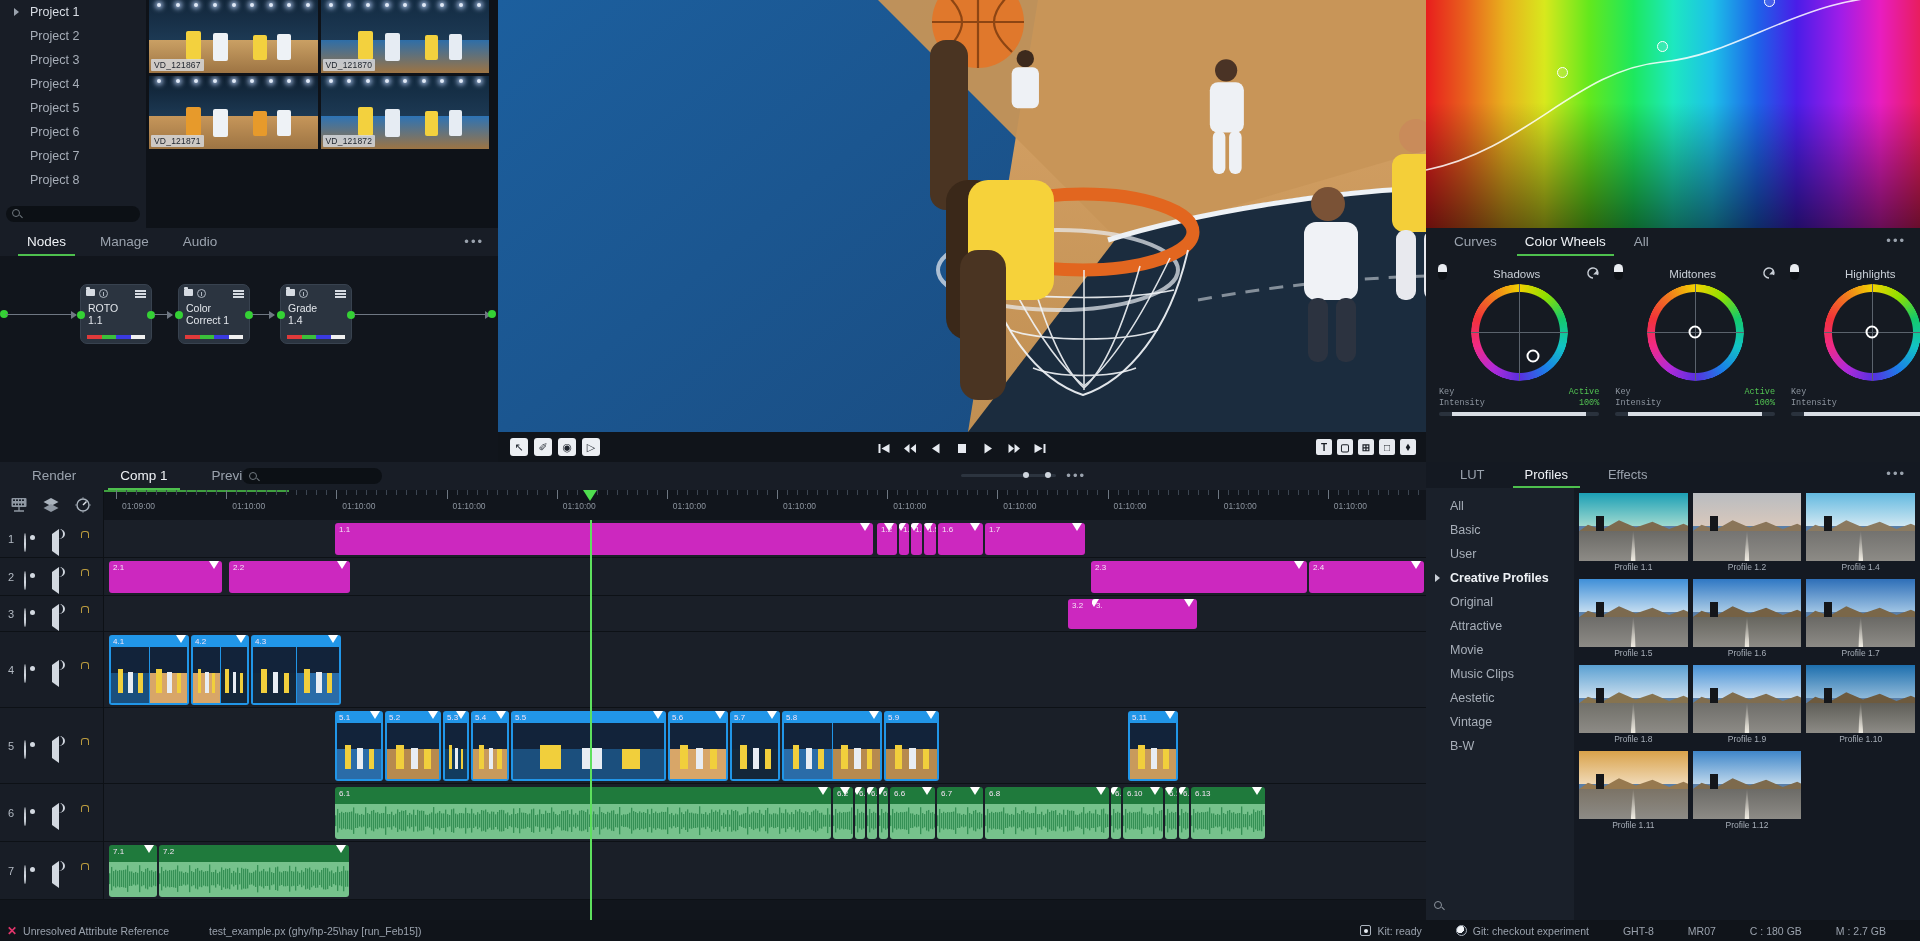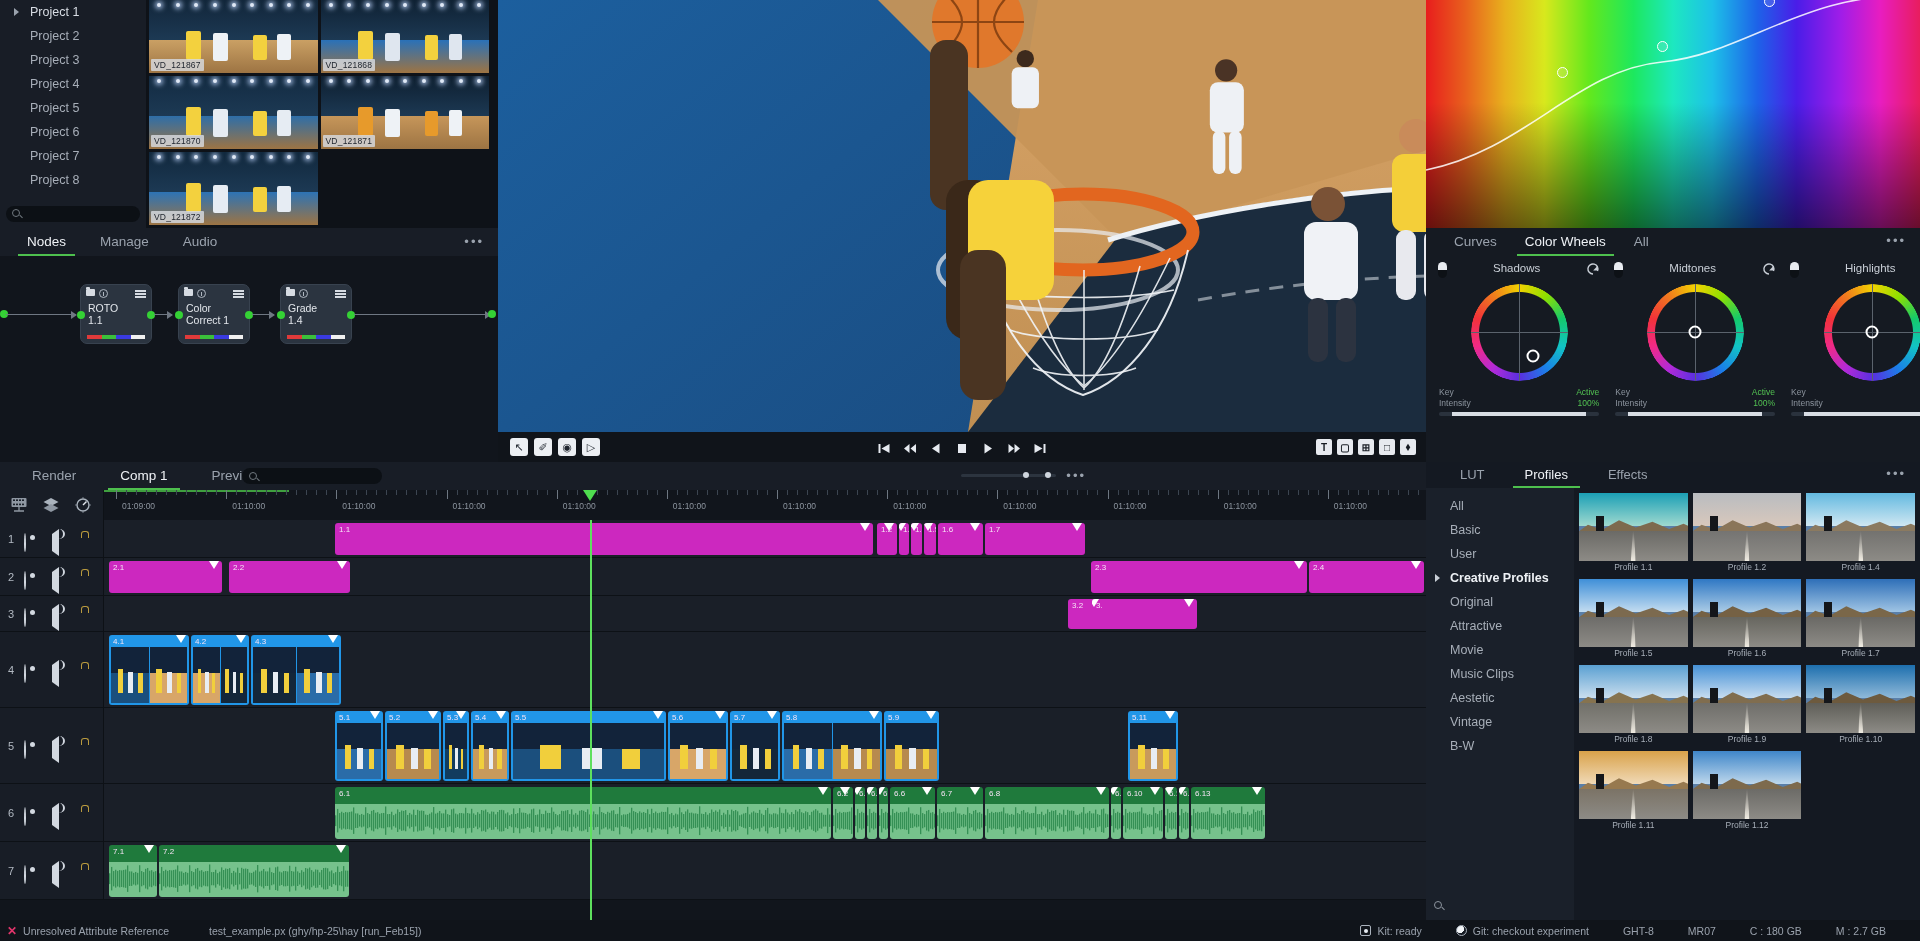--- a/index.html
+++ b/index.html
@@ -206,21 +206,21 @@
   .cwtab.active::after {
     content:""; position:absolute; left:6px; right:6px; bottom:0; height:2.5px;
     background:#4ec04e;
   }
   .cw-dots {
     position:absolute; right:14px; top:10px; color:#9aa2ad;
     font-size:13px; letter-spacing:2px; line-height:6px;
   }
   .wheels { display:flex; padding: 6px 8px 0 8px; gap: 6px; }
   .wheel-col { flex: 1; position: relative; }
-  .wheel-head { display:flex; align-items:flex-start; height: 18px; position: relative; gap: 46px; }
+  .wheel-head { display:flex; align-items:flex-end; height: 18px; position: relative; gap: 46px; }
   .wheel-toggle {
     width: 9px; height: 16px; border-radius: 5px;
     background: linear-gradient(to bottom, #e9ecf1 0 48%, #0d1116 48% 100%);
     margin-left: 4px;
   }
   .wheel-name {
     flex: 1; text-align: center; font-size: 11.5px; color: #c9cfd7;
   }
   .wheel-reset {
     width: 14px; height: 14px; margin-right: 4px; position: relative;
@@ -238,21 +238,21 @@
   .wheel-cross-h, .wheel-cross-v {
     position:absolute; background:#5b636d;
   }
   .wheel-cross-h { left: 0; right: 0; top: 48px; height: 1px; }
   .wheel-cross-v { top: 0; bottom: 0; left: 48px; width: 1px; }
   .wheel-dot {
     position:absolute; width: 13px; height: 13px; border-radius:50%;
     border: 2px solid #ffffff; background: transparent;
     transform: translate(-50%, -50%);
   }
-  .wheel-foot { margin-top: 6px; padding: 0 5px; }
+  .wheel-foot { margin-top: 6px; padding: 0 5px; font-family: Liberation Mono, monospace; }
   .wf-row {
     display:flex; justify-content: space-between; font-size: 8.5px;
     line-height: 11px; color: #8c949e;
   }
   .wf-row .val { color: #52c152; }
   .wheel-slider {
     margin-top: 3px; height: 4px; border-radius: 2px;
     background: linear-gradient(to right, #2a323d 0 8%, #d8dde4 8% 92%, #2a323d 92% 100%);
   }
 
@@ -542,40 +542,20 @@
           <i style="left:71%"></i>
           <i style="left:82%"></i>
           <i style="left:93%"></i>
         </div>
         <div class="court" style="background:linear-gradient(to bottom,#caa064,#9d7443)"></div>
         <div class="figure" style="left:22%;top:42%;width:9%;height:40%;background:#f3d13e"></div>
         <div class="figure" style="left:38%;top:45%;width:9%;height:38%;background:#eef2f6"></div>
         <div class="figure" style="left:62%;top:48%;width:8%;height:34%;background:#f3d13e"></div>
         <div class="figure" style="left:76%;top:47%;width:8%;height:35%;background:#eef2f6"></div>
         <span class="thumb-label">VD_121867</span>
-      </div>
-      <div class="thumb">
-        <div class="crowd" style="background:linear-gradient(to bottom,#0f2133,#1d3a55)"></div>
-        <div class="lights">
-          <i style="left:5%"></i>
-          <i style="left:16%"></i>
-          <i style="left:27%"></i>
-          <i style="left:38%"></i>
-          <i style="left:49%"></i>
-          <i style="left:60%"></i>
-          <i style="left:71%"></i>
-          <i style="left:82%"></i>
-          <i style="left:93%"></i>
-        </div>
-        <div class="court" style="background:linear-gradient(to bottom,#2a71b8,#9d7443)"></div>
-        <div class="figure" style="left:22%;top:42%;width:9%;height:40%;background:#f3d13e"></div>
-        <div class="figure" style="left:38%;top:45%;width:9%;height:38%;background:#dfe6ef"></div>
-        <div class="figure" style="left:62%;top:48%;width:8%;height:34%;background:#f3d13e"></div>
-        <div class="figure" style="left:76%;top:47%;width:8%;height:35%;background:#dfe6ef"></div>
-        <span class="thumb-label">VD_121868</span>
       </div>
       <div class="thumb">
         <div class="crowd" style="background:linear-gradient(to bottom,#132b42,#1d3a55)"></div>
         <div class="lights">
           <i style="left:5%"></i>
           <i style="left:16%"></i>
           <i style="left:27%"></i>
           <i style="left:38%"></i>
           <i style="left:49%"></i>
           <i style="left:60%"></i>

